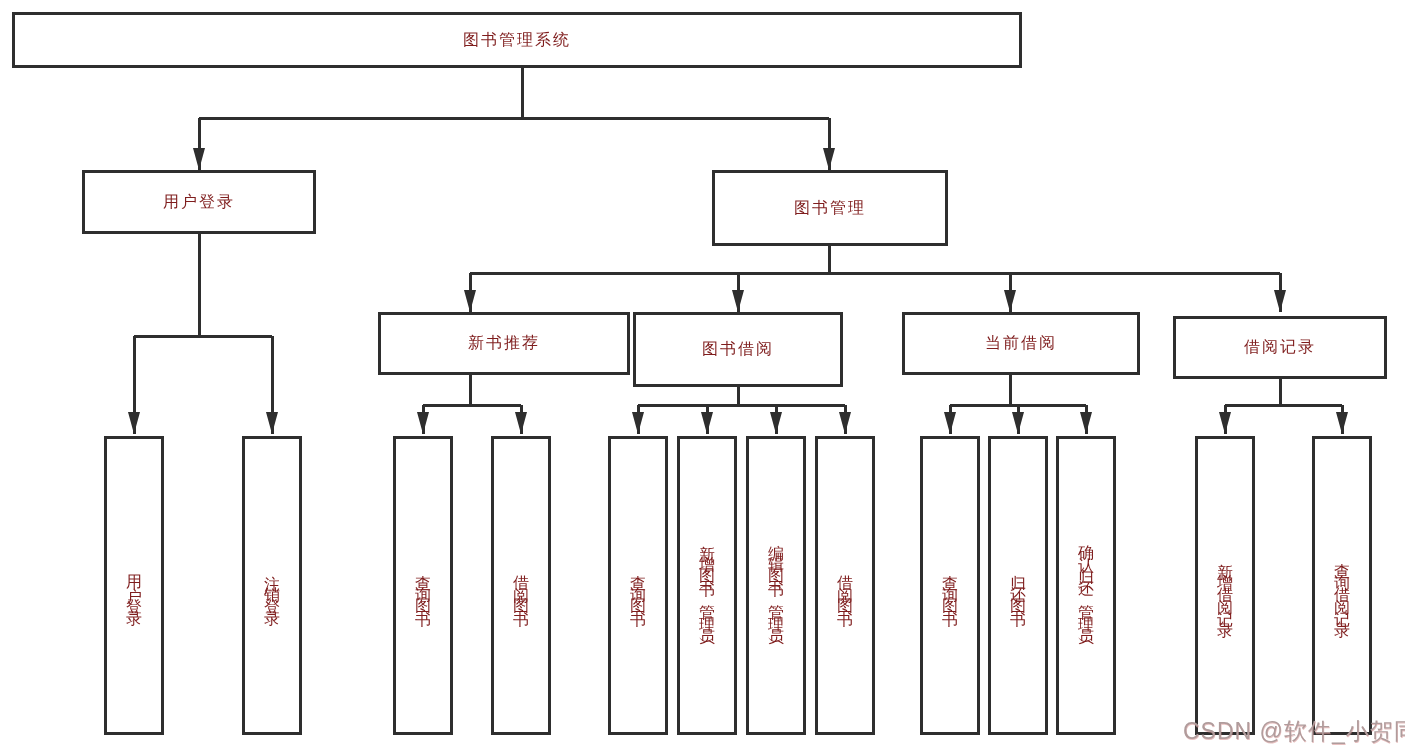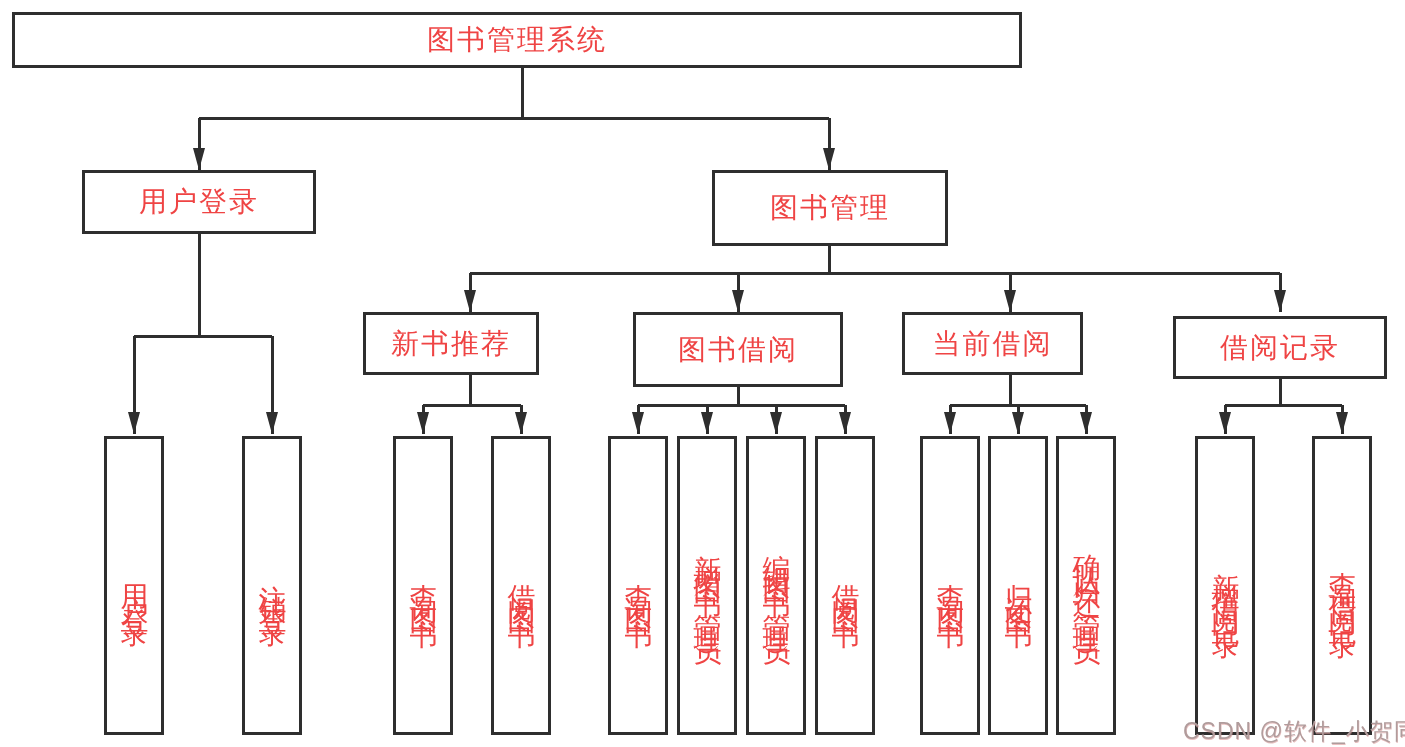--- a/index.html
+++ b/index.html
@@ -7,21 +7,21 @@
     position:relative;width:1405px;height:747px;background:#ffffff;overflow:hidden;
     font-family:"Liberation Sans","DejaVu Sans",sans-serif;color:#333333;
   }
   .wires{position:absolute;left:0;top:0;width:1405px;height:747px;}
   .node{
     position:absolute;box-sizing:border-box;background:#ffffff;
     border:3px solid #2e2e2e;display:flex;align-items:center;justify-content:center;
     z-index:2;
   }
   .node .lbl{
-    font-size:28px;color:#ef4444;letter-spacing:2px;white-space:nowrap;
+    font-size:16px;color:#7f1d1d;letter-spacing:2px;white-space:nowrap;
   }
   .vert .lbl{
     writing-mode:vertical-rl;text-orientation:mixed;
     letter-spacing:12px;white-space:normal;line-height:1;
   }
   .watermark{
     position:absolute;left:1183px;top:716px;z-index:5;
     font-size:23px;letter-spacing:1px;color:#b09c9c;
     text-shadow:0.5px 0.5px 0 rgba(214,140,140,0.55);
     white-space:nowrap;
@@ -102,27 +102,27 @@
     <span class="lbl">图书管理系统</span>
   </div>
 
   <div class="node" style="left:82px;top:170px;width:234px;height:64px">
     <span class="lbl">用户登录</span>
   </div>
   <div class="node" style="left:712px;top:170px;width:236px;height:76px">
     <span class="lbl">图书管理</span>
   </div>
 
-  <div class="node" style="left:363px;top:312px;width:176px;height:63px">
+  <div class="node" style="left:378px;top:312px;width:252px;height:63px">
     <span class="lbl">新书推荐</span>
   </div>
   <div class="node" style="left:633px;top:312px;width:210px;height:75px">
     <span class="lbl">图书借阅</span>
   </div>
-  <div class="node" style="left:902px;top:312px;width:181px;height:63px">
+  <div class="node" style="left:902px;top:312px;width:238px;height:63px">
     <span class="lbl">当前借阅</span>
   </div>
   <div class="node" style="left:1173px;top:316px;width:214px;height:63px">
     <span class="lbl">借阅记录</span>
   </div>
 
   <div class="node vert" style="left:104px;top:436px;width:60px;height:299px">
     <span class="lbl">用户登录</span>
   </div>
   <div class="node vert" style="left:242px;top:436px;width:60px;height:299px">

